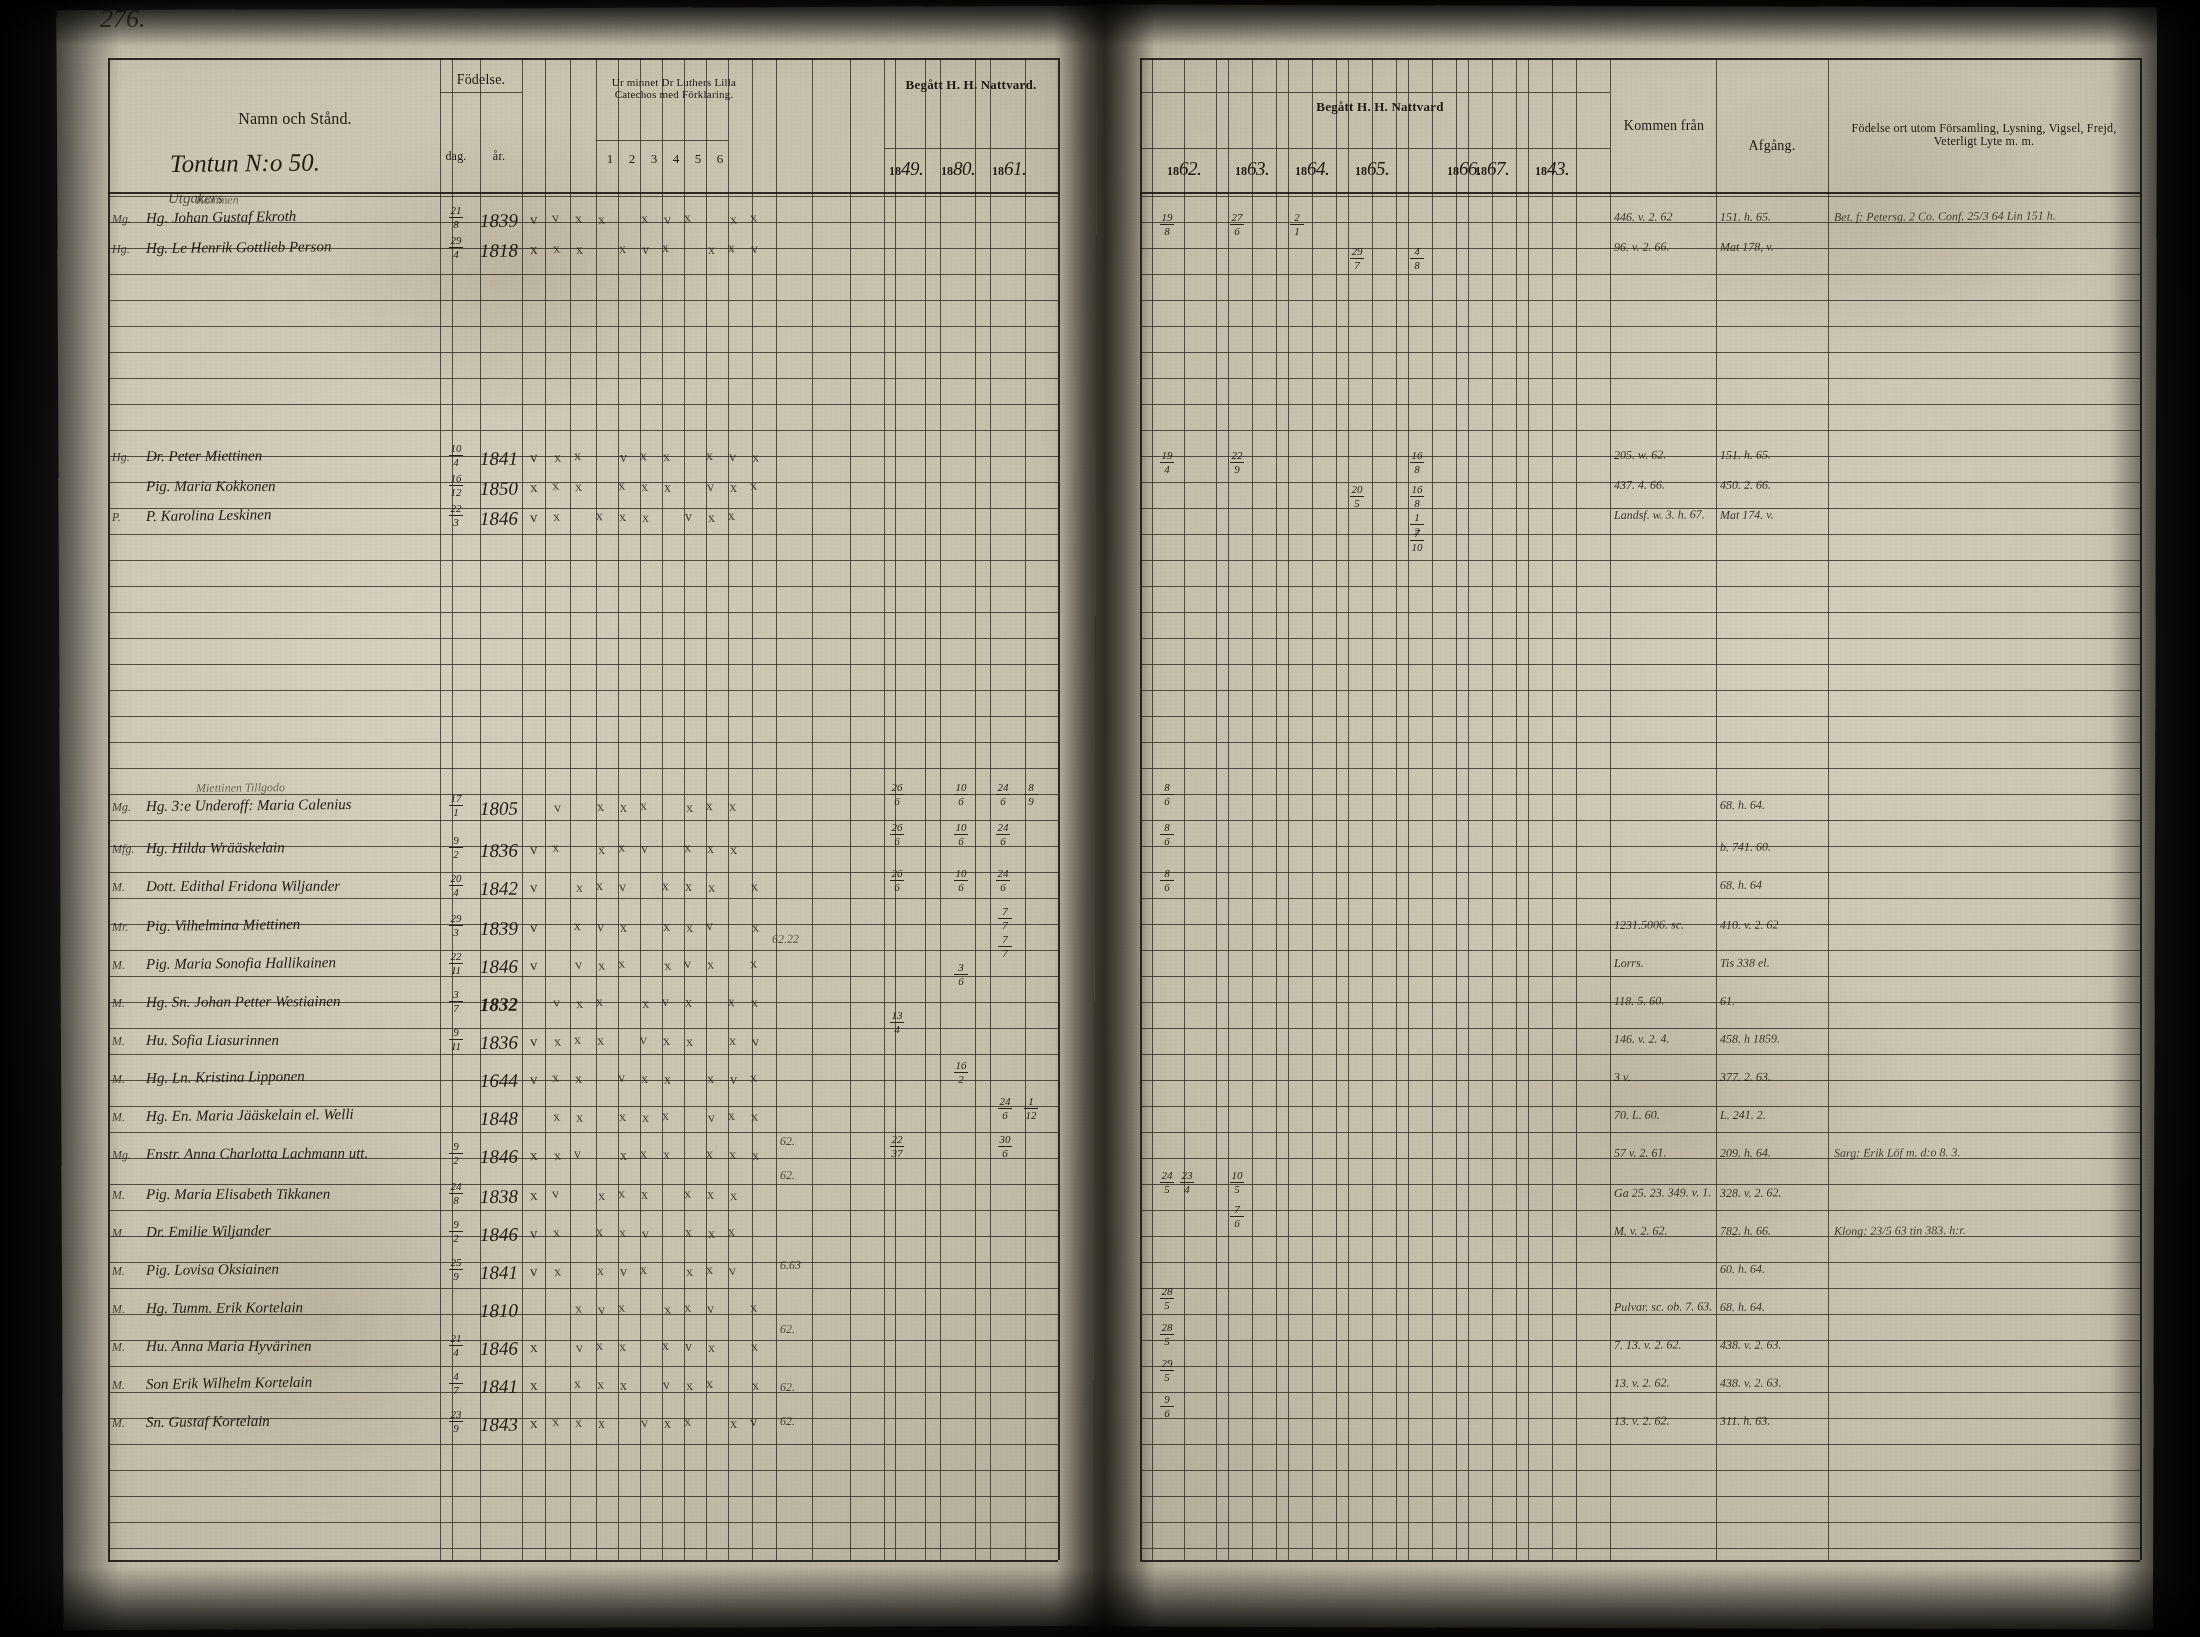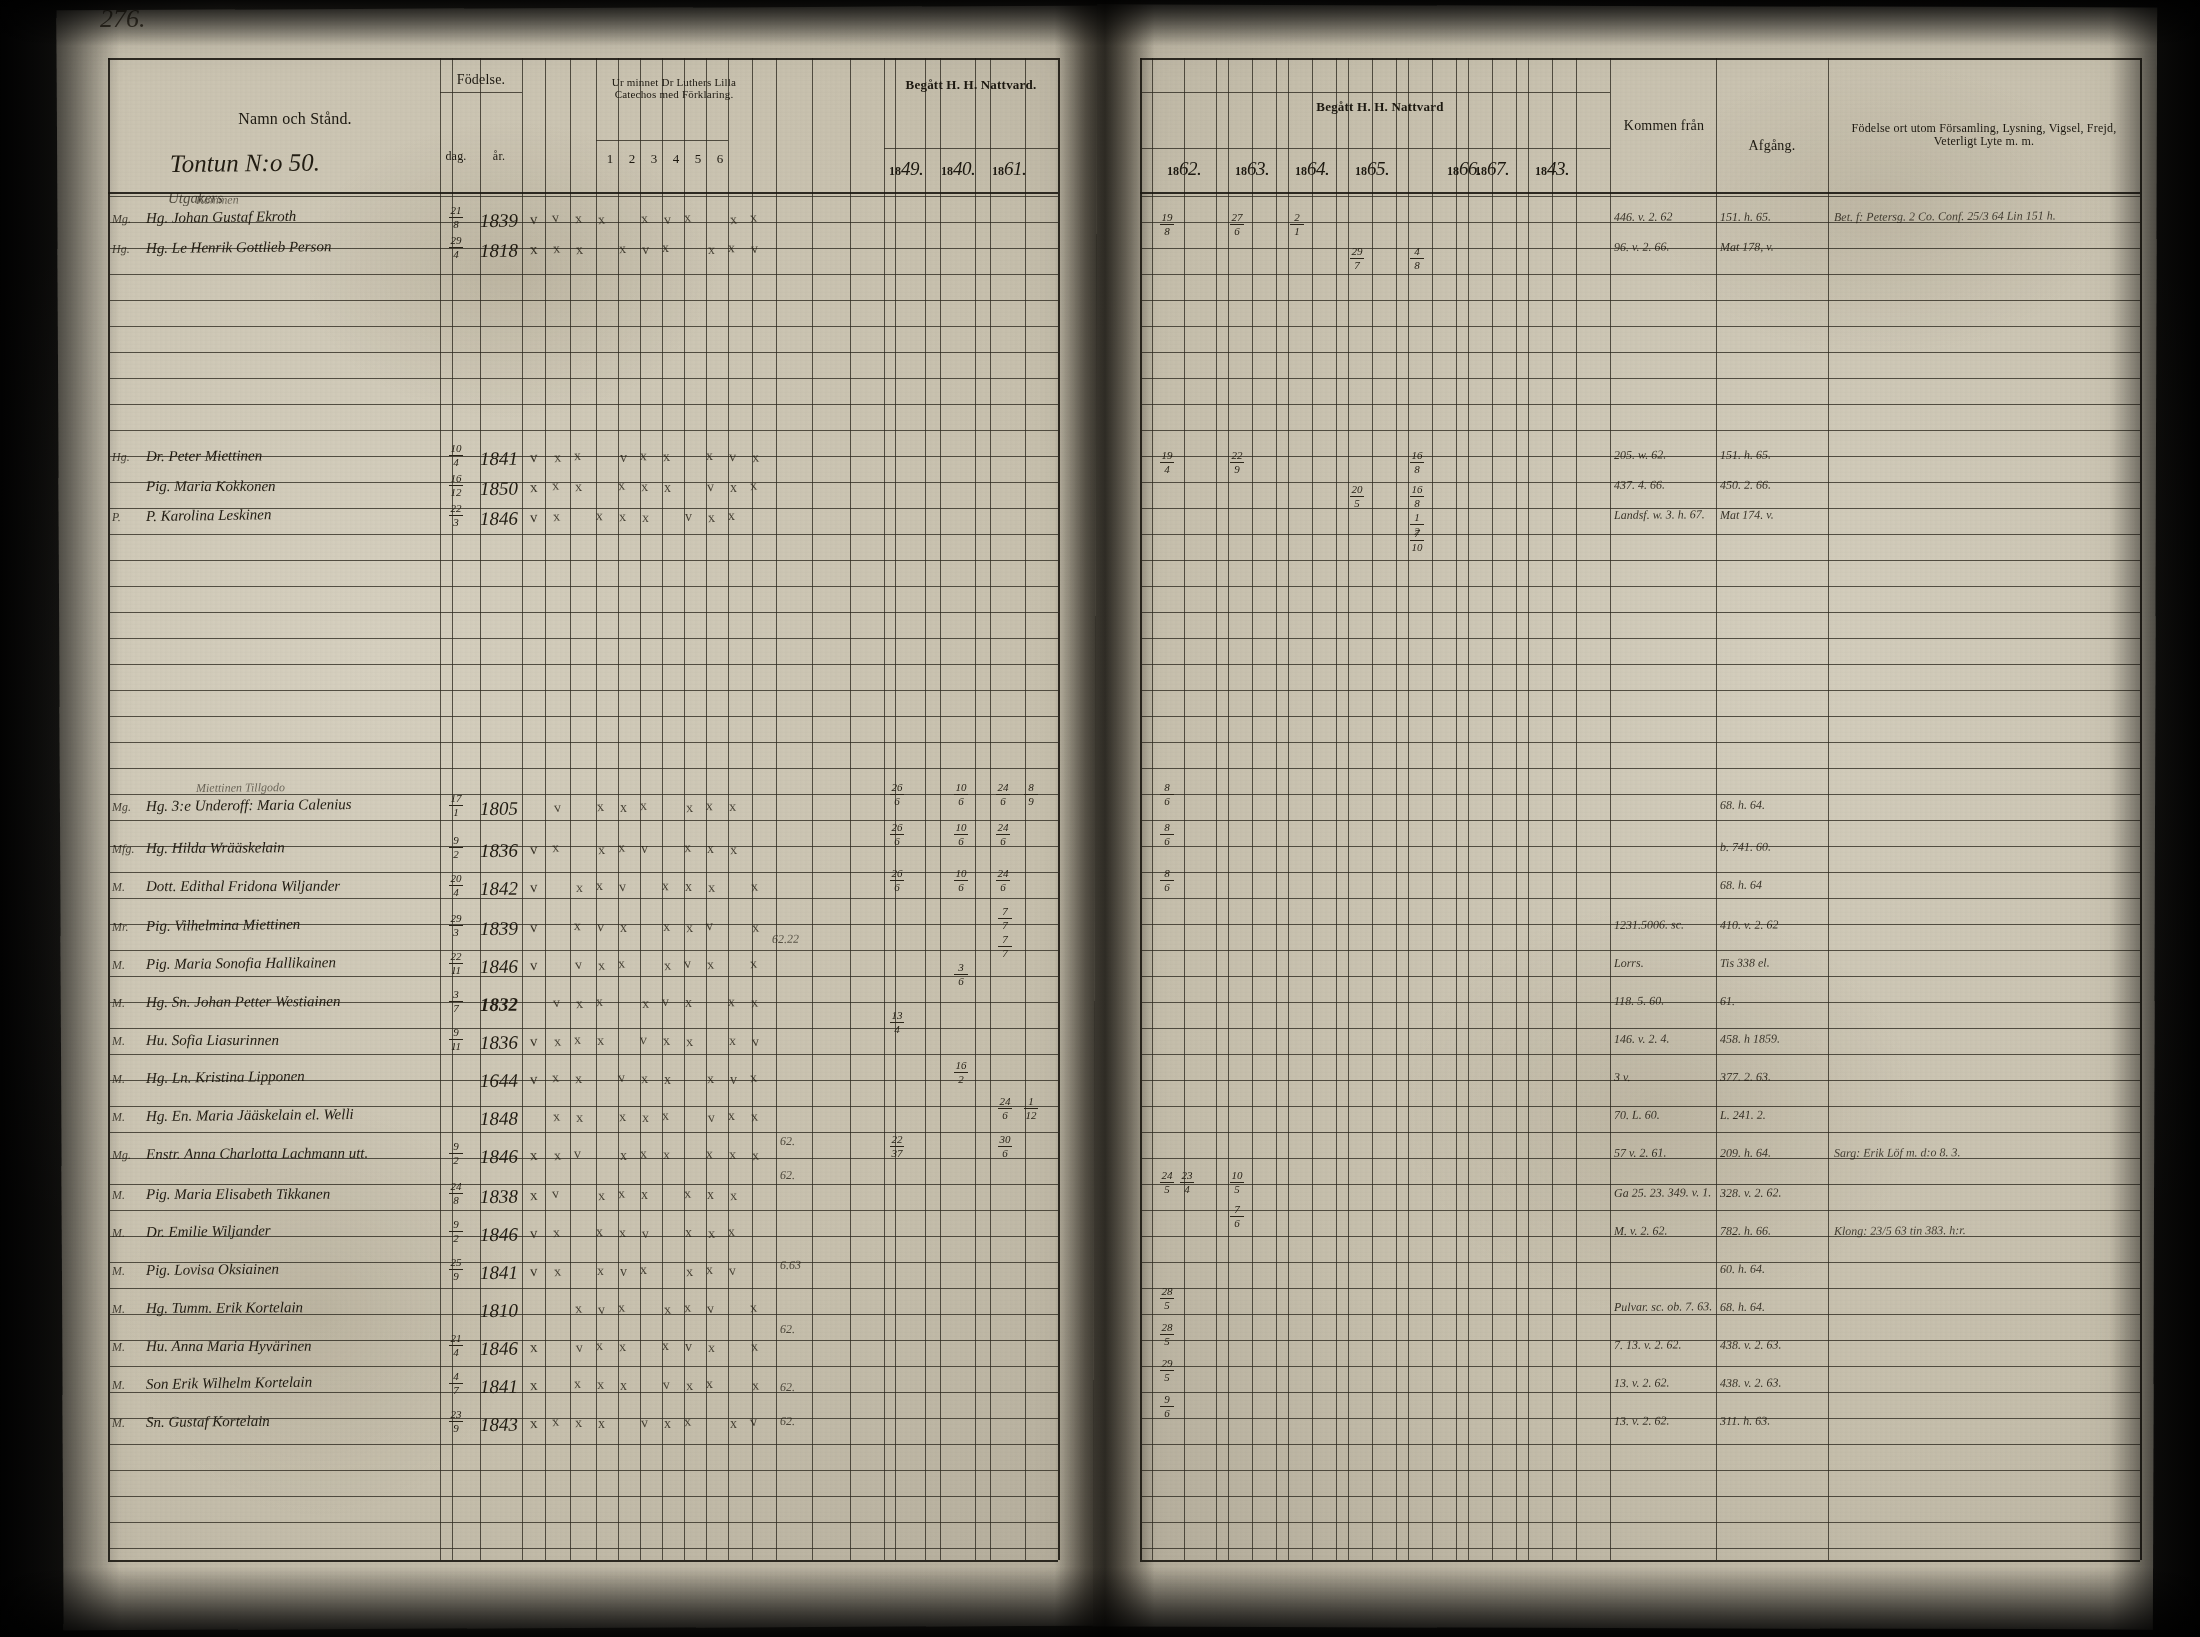--- a/index.html
+++ b/index.html
@@ -223,21 +223,21 @@
       <div class="hdr" style="left:482px;top:150px;width:34px;font-size:12px;">år.</div>
       <div class="hdr" style="left:598px;top:76px;width:152px;font-size:11px;">Ur minnet Dr Luthers Lilla Catechos med Förklaring.</div>
       <div class="hdr" style="left:600px;top:152px;width:20px;font-size:13px;">1</div>
       <div class="hdr" style="left:622px;top:152px;width:20px;font-size:13px;">2</div>
       <div class="hdr" style="left:644px;top:152px;width:20px;font-size:13px;">3</div>
       <div class="hdr" style="left:666px;top:152px;width:20px;font-size:13px;">4</div>
       <div class="hdr" style="left:688px;top:152px;width:20px;font-size:13px;">5</div>
       <div class="hdr" style="left:710px;top:152px;width:20px;font-size:13px;">6</div>
       <div class="hdr b" style="left:884px;top:78px;width:174px;font-size:13px;">Begått H. H. Nattvard.</div>
       <div class="yr" style="left:886px;top:158px;width:40px;"><span class="pre">18</span><span class="big">49.</span></div>
-      <div class="yr" style="left:938px;top:158px;width:40px;"><span class="pre">18</span><span class="big">40.</span></div>
+      <div class="yr" style="left:938px;top:158px;width:40px;"><span class="pre">18</span><span class="big">80.</span></div>
       <div class="yr" style="left:988px;top:158px;width:42px;"><span class="pre">18</span><span class="big">61.</span></div>
       <div class="grid-line h" style="left:108px;top:196px;width:950px;height:1px;"></div>
       <div class="grid-line h" style="left:108px;top:222px;width:950px;height:1px;"></div>
       <div class="grid-line h" style="left:108px;top:248px;width:950px;height:1px;"></div>
       <div class="grid-line h" style="left:108px;top:274px;width:950px;height:1px;"></div>
       <div class="grid-line h" style="left:108px;top:300px;width:950px;height:1px;"></div>
       <div class="grid-line h" style="left:108px;top:326px;width:950px;height:1px;"></div>
       <div class="grid-line h" style="left:108px;top:352px;width:950px;height:1px;"></div>
       <div class="grid-line h" style="left:108px;top:378px;width:950px;height:1px;"></div>
       <div class="grid-line h" style="left:108px;top:404px;width:950px;height:1px;"></div>

